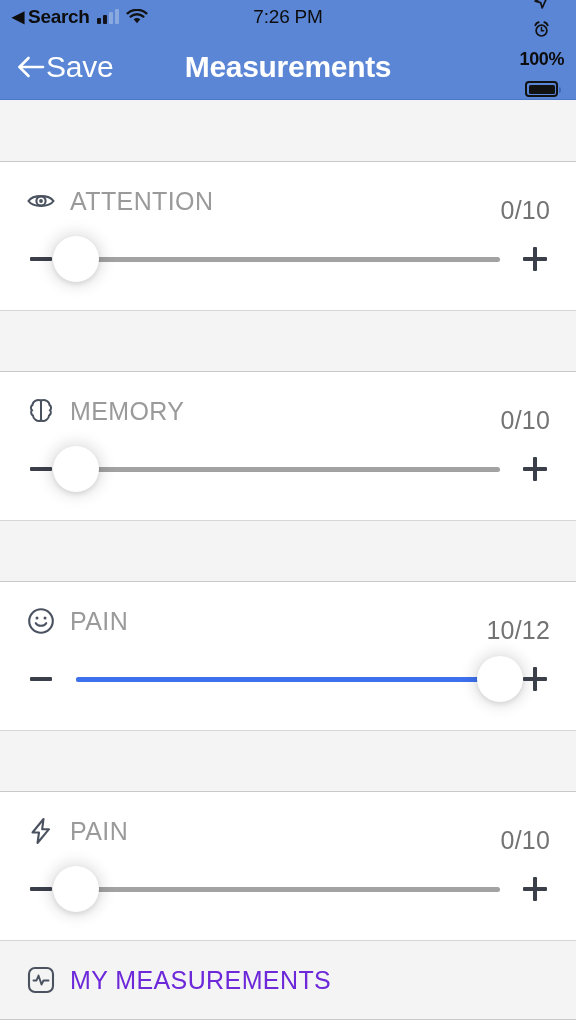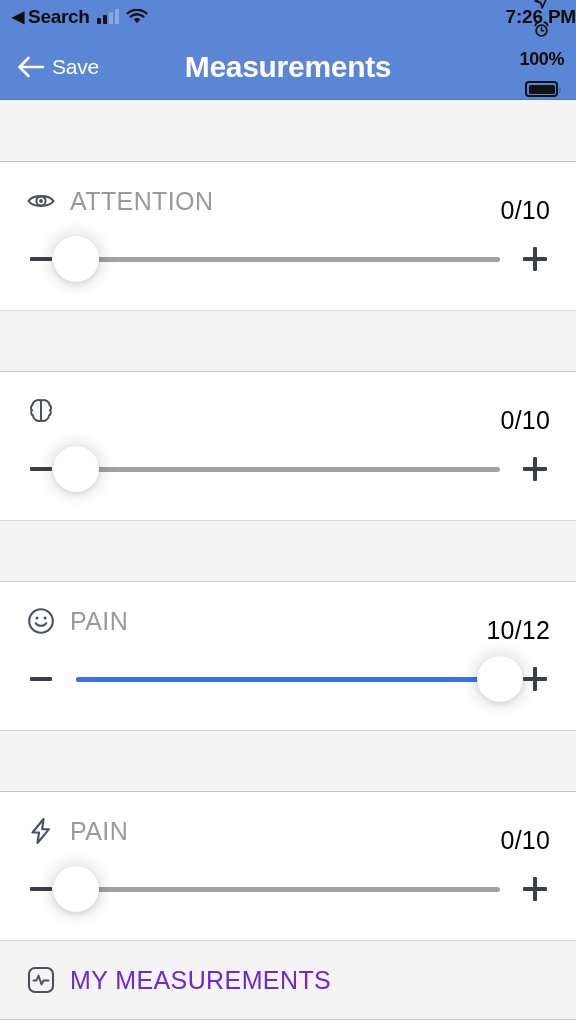--- a/index.html
+++ b/index.html
@@ -34,23 +34,23 @@
   }
   .sb-left {
     display: flex;
     align-items: center;
     gap: 7px;
   }
   .sb-carrier { display: flex; align-items: center; gap: 4px; }
   .sb-time {
     position: absolute;
     left: 0; right: 0;
-    text-align: right;
+    text-align: center;
     font-size: 19px;
-    font-weight: 700;
+    font-weight: 400;
     letter-spacing: -0.2px;
     pointer-events: none;
   }
   .sb-right {
     margin-left: auto;
     display: flex;
     align-items: center;
     gap: 11px;
     position: relative;
     z-index: 2;
@@ -91,25 +91,25 @@
     background: #5b86d6;
     display: flex;
     align-items: center;
     padding: 0 16px;
     position: relative;
     border-bottom: 1px solid #4b77c9;
   }
   .nav-left, .nav-right {
     display: flex;
     align-items: center;
-    gap: 6px;
+    gap: 0;
     position: relative;
     z-index: 2;
     color: #ffffff;
-    font-size: 21px;
+    font-size: 30px;
     font-weight: 500;
     letter-spacing: -0.2px;
   }
   .nav-right { margin-left: auto; }
   .nav-title {
     position: absolute;
     left: 0; right: 0;
     text-align: center;
     color: #ffffff;
     font-size: 30px;
@@ -147,21 +147,21 @@
   }
   .row-label {
     margin-left: 14px;
     color: #9a9a9a;
     font-size: 25px;
     letter-spacing: 0.4px;
     font-weight: 400;
   }
   .row-value {
     margin-left: auto;
-    color: #000000;
+    color: #737373;
     font-size: 25px;
     letter-spacing: 0.2px;
     font-weight: 400;
     margin-top: 19px;
   }
 
   
   .slider-wrap {
     display: flex;
     align-items: center;
@@ -348,20 +348,21 @@
 
   <div class="measure-row">
     <div class="row-head">
       <span class="row-icon">
         <svg width="30" height="30" viewBox="0 0 30 30">
           <path d="M15 4.5 C11 3 6.5 5.5 6.5 9 C4.5 10 4.5 13 6 14.2 C4.5 15.6 5 18.6 7 19.6 C7 23 11.2 26 15 24.5 Z" fill="none" stroke="#4a5260" stroke-width="2"></path>
           <path d="M15 4.5 C19 3 23.5 5.5 23.5 9 C25.5 10 25.5 13 24 14.2 C25.5 15.6 25 18.6 23 19.6 C23 23 18.8 26 15 24.5 Z" fill="none" stroke="#4a5260" stroke-width="2"></path>
           <path d="M15 4.5 V24.5" stroke="#4a5260" stroke-width="2"></path>
         </svg>
       </span>
+      <span class="row-label">MEMORY</span>
       <span class="row-value">0/10</span>
     </div>
     <div class="slider-wrap">
       <span class="step-btn">
           <span class="minus"></span>
         </span>
       <span class="slider-track-area">
         <span class="track" style="background: rgb(162, 162, 162);"></span>
         <span class="track-fill" style="width: 0%; background: rgb(61, 113, 238);"></span>
         <span class="thumb" style="left: 0%;"></span>

